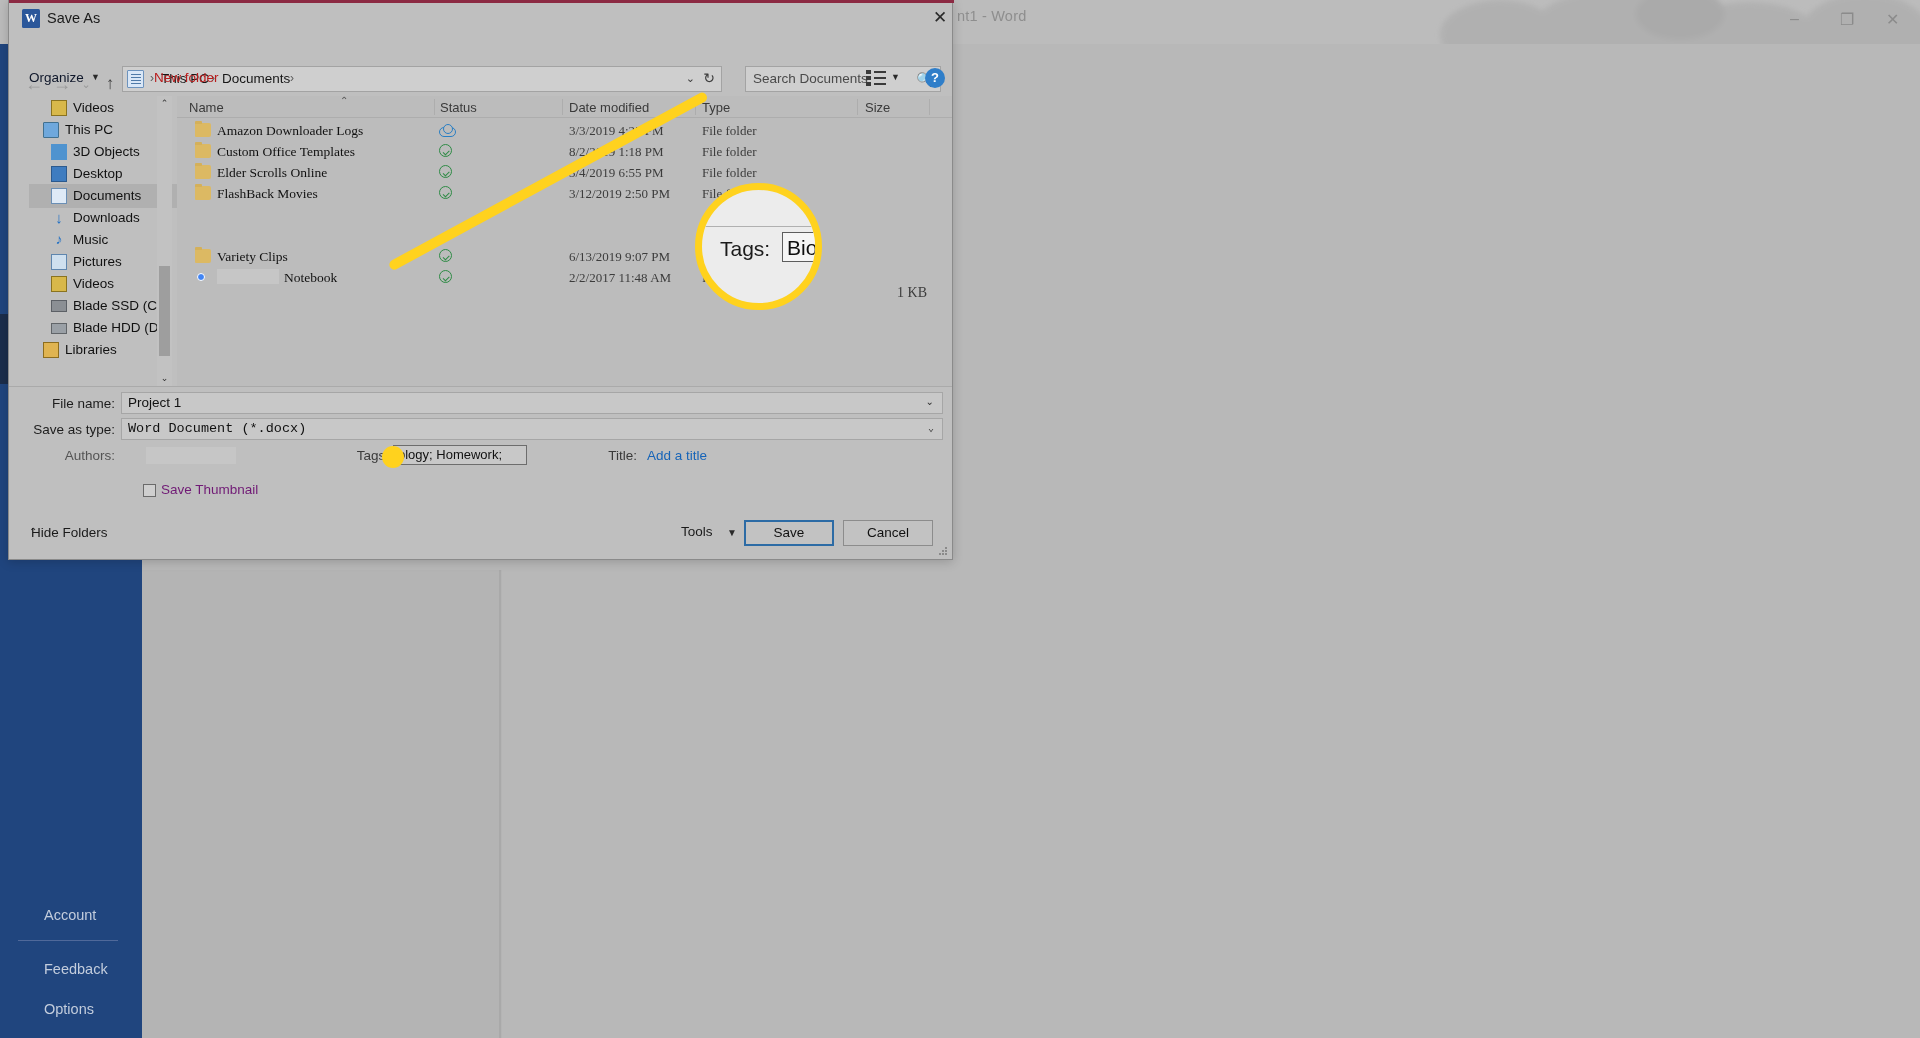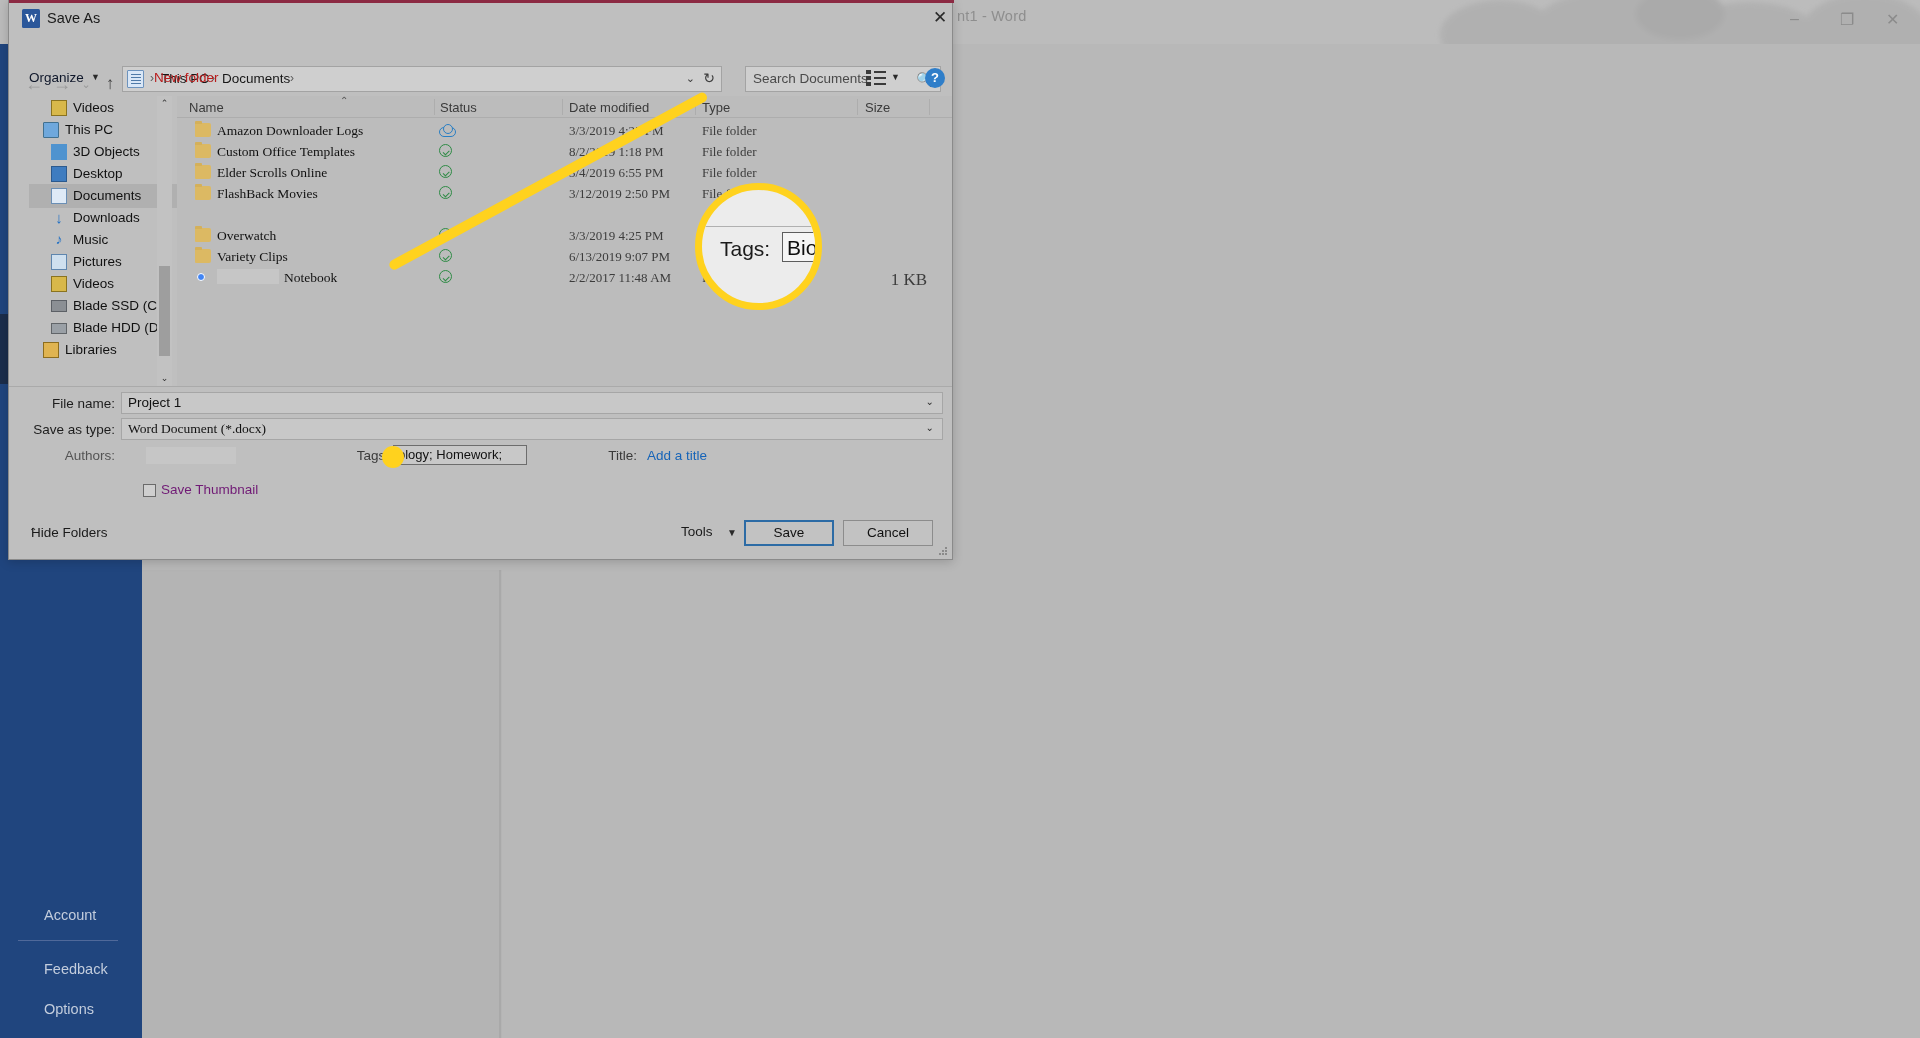--- a/index.html
+++ b/index.html
@@ -248,21 +248,21 @@
     background: #dcb963;
     border-radius: 1px 2px 2px 1px;
   }
   .folder-ico::before {
     content: ""; position: absolute; left: 0; top: -2px;
     width: 7px; height: 3px; background: #d4b05a; border-radius: 1px 1px 0 0;
   }
   .fstatus { position: absolute; left: 262px; top: 3px; font-size: 13px; }
   .fdate   { position: absolute; left: 392px; top: 3px; font-size: 13px; color: #3c3c3c; white-space: nowrap; }
   .ftype   { position: absolute; left: 525px; top: 3px; font-size: 13px; color: #3c3c3c; white-space: nowrap; }
-  .fsize   { position: absolute; left: 690px; top: 3px; font-size: 17px; color: #3c3c3c; text-align: right; width: 60px; }
+  .fsize   { position: absolute; left: 690px; top: 18px; font-size: 14px; color: #3c3c3c; text-align: right; width: 60px; }
 
   .check-ring {
     position: relative; display: inline-block;
     width: 13px; height: 13px; border-radius: 50%;
     border: 1.4px solid #2e8b45;
   }
   .check-ring::after {
     content: ""; position: absolute; left: 3px; top: 5.2px;
     width: 5px; height: 2.5px;
     border-left: 1.4px solid #2e8b45; border-bottom: 1.4px solid #2e8b45;
@@ -315,21 +315,21 @@
   }
   #filename-caret, #filetype-caret {
     position: absolute; right: 8px;
     font-size: 10px; color: #2e2e2e; cursor: pointer;
   }
   #filetype-input {
     position: absolute; left: 112px; top: 418px;
     width: 822px; height: 22px;
     background: #c8c8c8; border: 1px solid #a6a6a6;
     font-size: 13.5px; color: #111; padding: 2px 6px;
-    font-family: Liberation Serif, serif;
+    font-family: Liberation Mono, monospace;
   }
   #authors-value {
     position: absolute; left: 137px; top: 447px;
     width: 90px; height: 17px; background: #c6c6c6;
   }
   #tags-input {
     position: absolute; left: 384px; top: 445px;
     width: 134px; height: 20px;
     background: #c8c8c8; border: 1px solid #6d6d6d;
     font-size: 13px; color: #111;
@@ -606,28 +606,20 @@
       <span class="fstatus"><span class="check-ring"></span></span>
       <span class="fdate">3/4/2019 6:55 PM</span>
       <span class="ftype">File folder</span>
       <span class="fsize"></span>
     </div>
     <div class="frow" style="top:87px;">
       <span class="ficon folder-ico"></span>
       <span class="fname">FlashBack Movies</span>
       <span class="fstatus"><span class="check-ring"></span></span>
       <span class="fdate">3/12/2019 2:50 PM</span>
-      <span class="ftype">File folder</span>
-      <span class="fsize"></span>
-    </div>
-    <div class="frow" style="top:129px;">
-      <span class="ficon folder-ico"></span>
-      <span class="fname">Overwatch</span>
-      <span class="fstatus"><span class="check-ring"></span></span>
-      <span class="fdate">3/3/2019 4:25 PM</span>
       <span class="ftype">File folder</span>
       <span class="fsize"></span>
     </div>
     <div class="frow" style="top:150px;">
       <span class="ficon folder-ico"></span>
       <span class="fname">Variety Clips</span>
       <span class="fstatus"><span class="check-ring"></span></span>
       <span class="fdate">6/13/2019 9:07 PM</span>
       <span class="ftype">File folder</span>
       <span class="fsize"></span>

